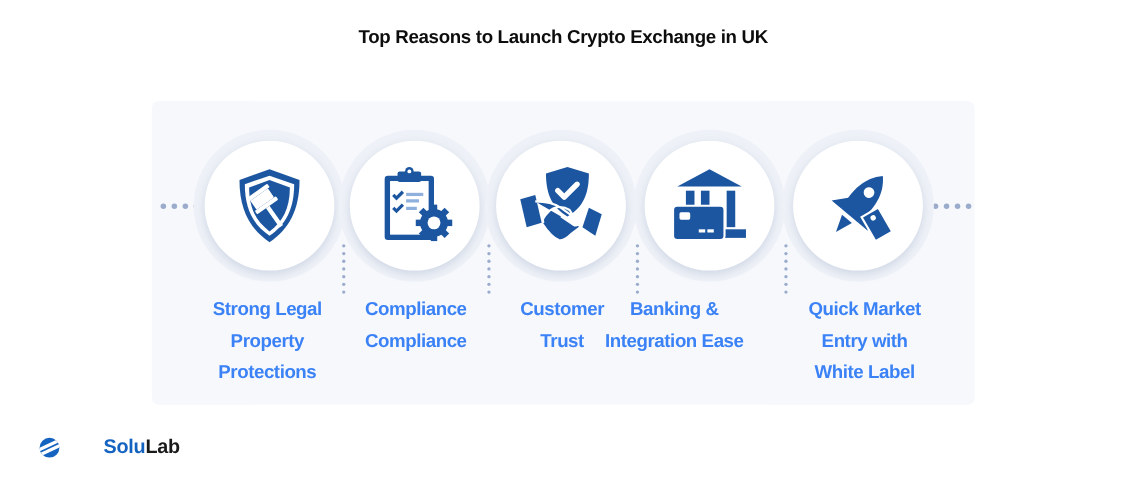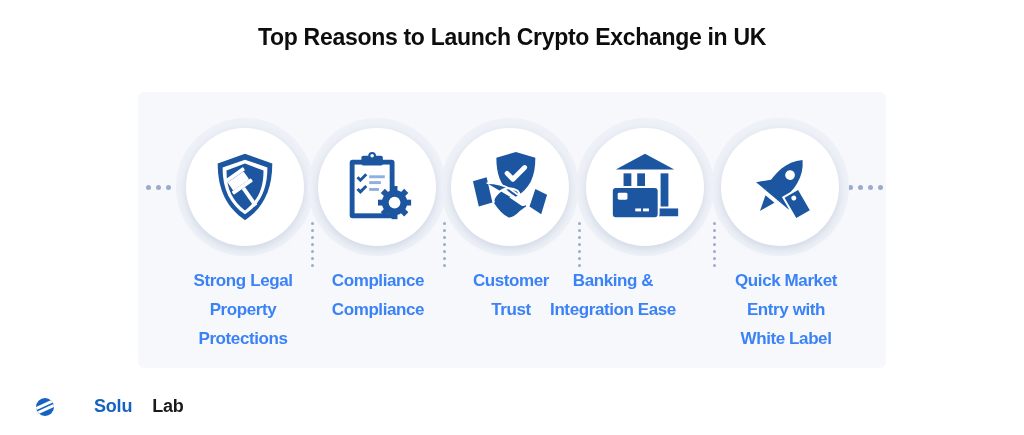--- a/index.html
+++ b/index.html
@@ -1,35 +1,35 @@
 <!DOCTYPE html>
 <html><head>
 <meta charset="utf-8">
 <style>
   html,body{margin:0;padding:0;}
   body{width:1024px;height:435px;background:#ffffff;position:relative;overflow:hidden;font-family:"Liberation Sans",sans-serif;}
-  .title{position:absolute;left:0;top:24px;width:1024px;text-align:center;font-size:23px;font-weight:bold;color:#0d0d0d;letter-spacing:-0.3px;}
+  .title{position:absolute;left:0;top:24px;width:1024px;text-align:center;font-size:17px;font-weight:bold;color:#0d0d0d;letter-spacing:-0.3px;}
   .panel{position:absolute;left:138px;top:92px;width:748px;height:276px;background:#f6f8fc;border-radius:6px;}
   .ring{position:absolute;width:138px;height:138px;border-radius:50%;background:#eef1f7;}
   .circle{position:absolute;left:10px;top:10px;width:118px;height:118px;border-radius:50%;background:#ffffff;box-shadow:0 3px 8px rgba(150,165,195,0.35);display:flex;align-items:center;justify-content:center;}
   .circle svg{width:78px;height:78px;}
   .dots-h{position:absolute;display:flex;gap:5px;}
   .dots-h span{width:5px;height:5px;border-radius:50%;background:#9aabcc;}
   .dots-v{position:absolute;display:flex;flex-direction:column;gap:4px;}
   .dots-v span{width:3px;height:3px;border-radius:50%;background:#9aabcc;}
   .label{position:absolute;top:266px;width:140px;text-align:center;font-size:17px;line-height:29px;color:#3b82f6;font-weight:bold;letter-spacing:-0.4px;}
   .label div{white-space:nowrap;}
   .logo{position:absolute;left:36px;top:396px;display:flex;align-items:center;gap:4px;}
   .logo-mark{width:18px;height:18px;border-radius:50%;background:#1463c0;position:relative;overflow:hidden;}
   .logo-mark:before,.logo-mark:after{content:"";position:absolute;left:-2px;width:22px;height:3px;background:#fff;transform:rotate(-25deg);}
   .logo-mark:before{top:5px;}
   .logo-mark:after{top:10px;}
   .logo-text{font-size:18px;font-weight:bold;letter-spacing:-0.2px;}
   .logo-solu{color:#1463c0;margin-left:36px;}
-  .logo-lab{color:#1a1a1a;padding-left:20px;}
+  .logo-lab{color:#1a1a1a;}
 </style>
 </head>
 <body>
 
 <div class="title">Top Reasons to Launch Crypto Exchange in UK</div>
 
 <div class="panel"></div>
 
 <div class="dots-h" style="left:146px;top:185px;">
     <span></span>

